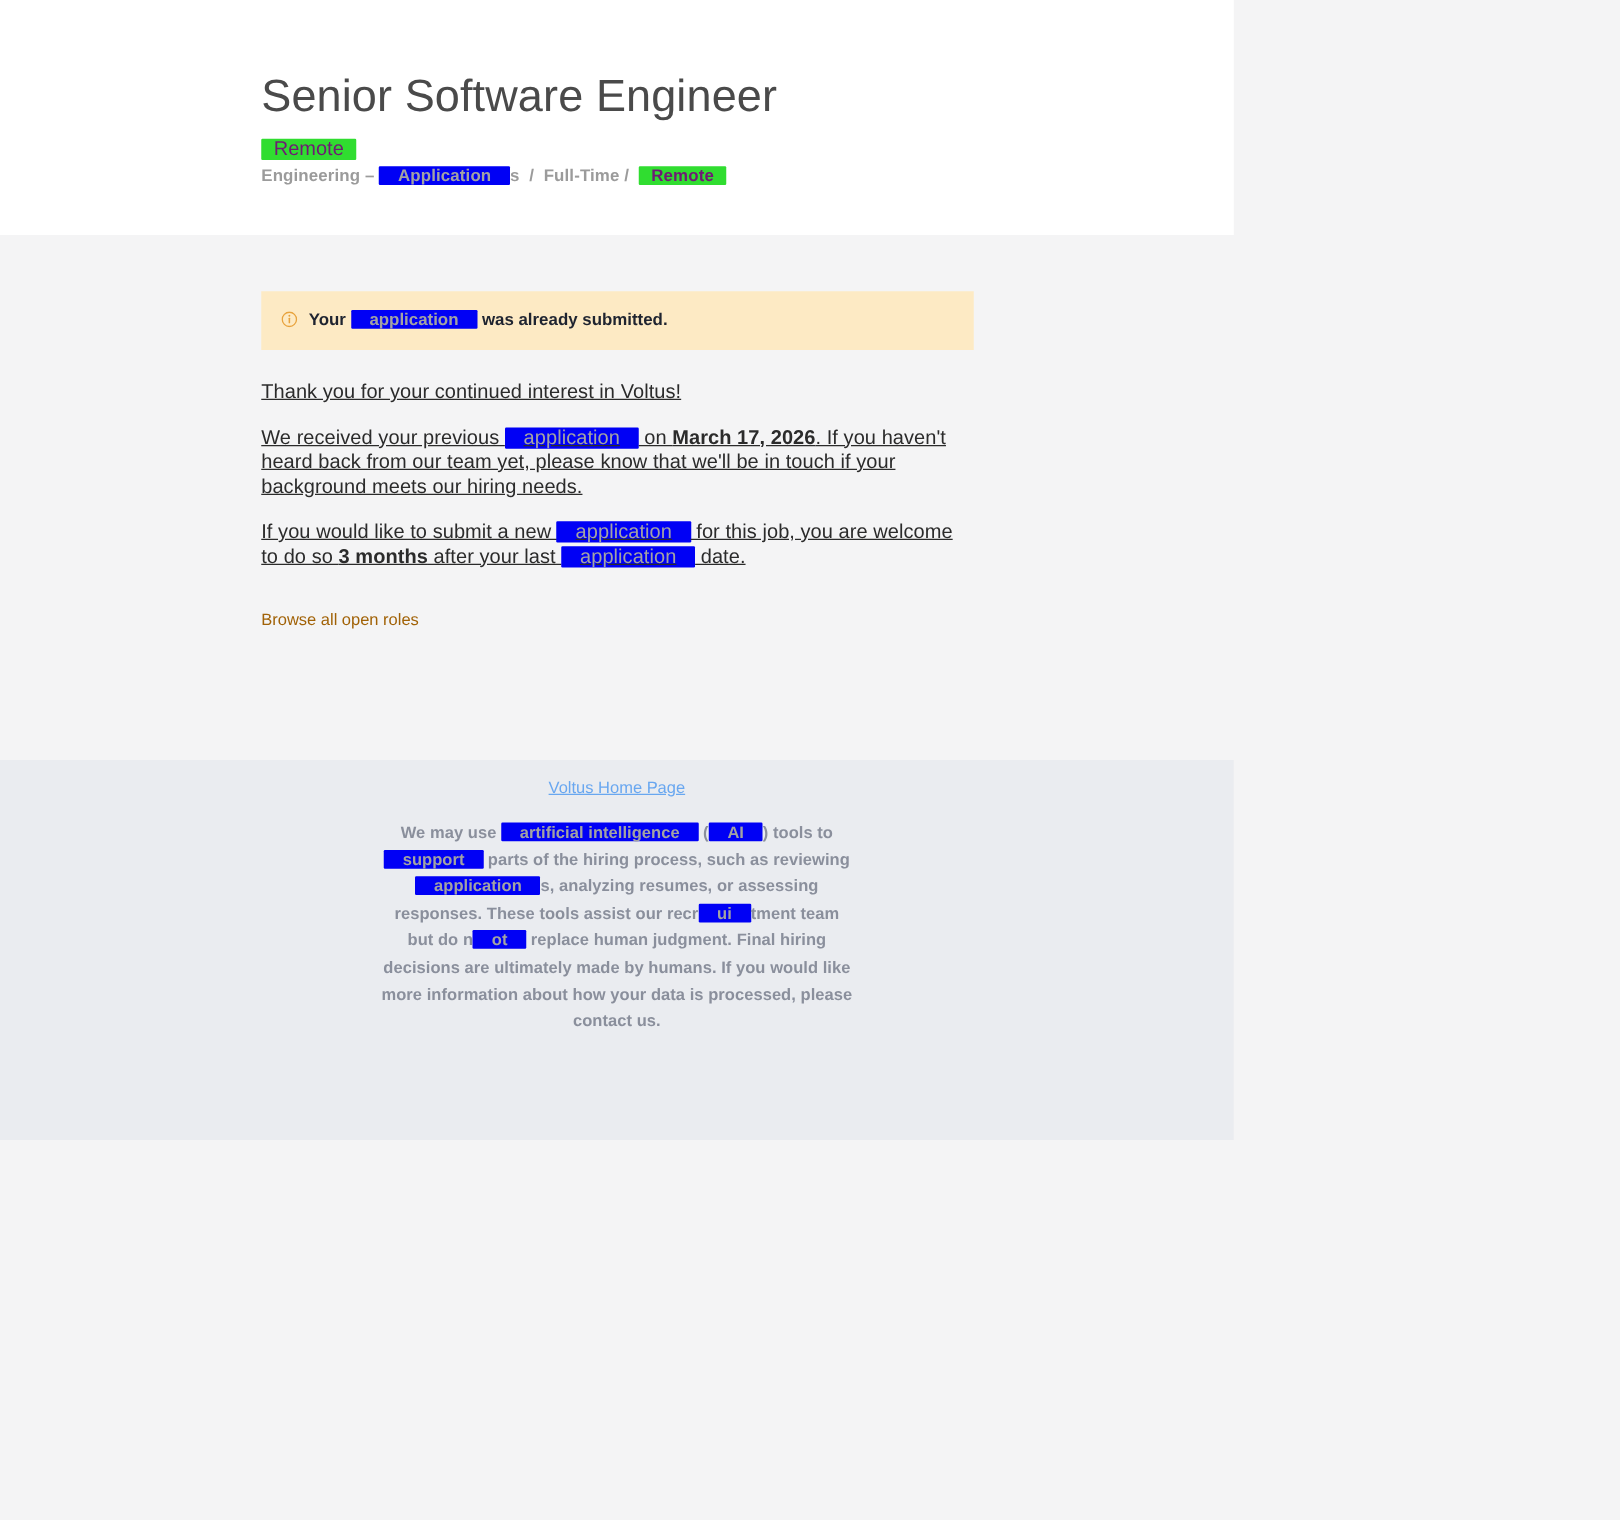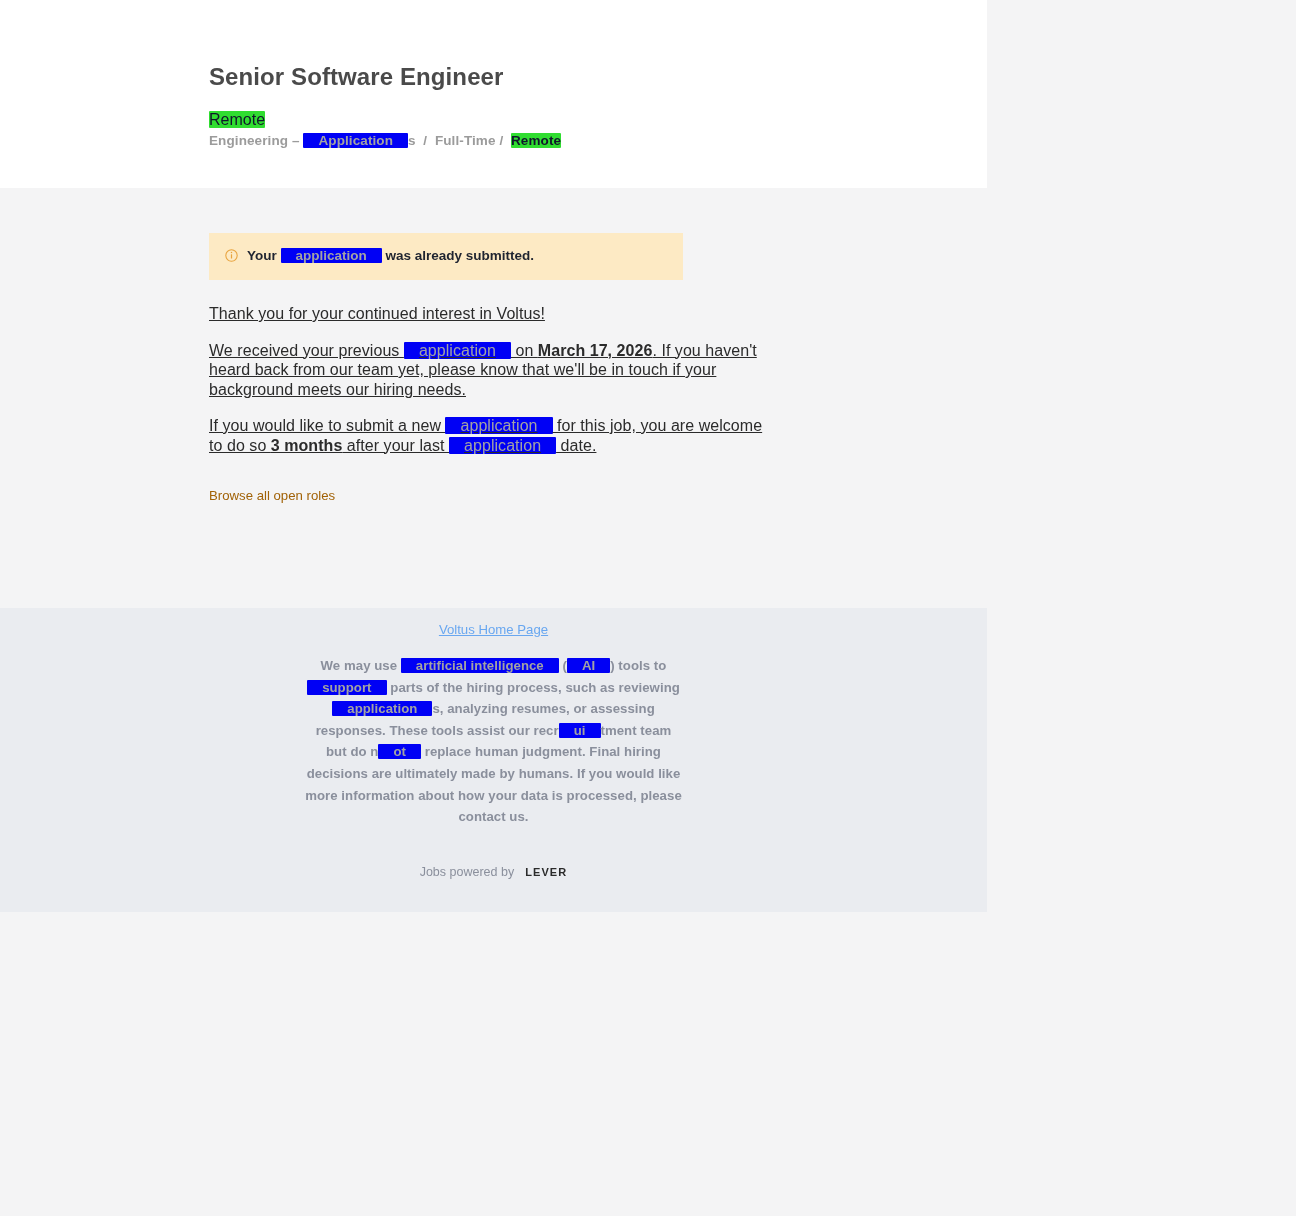--- a/index.html
+++ b/index.html
@@ -25,22 +25,22 @@
     height: 188px;
     background: #ffffff;
   }
   .header-inner {
     position: absolute;
     left: 209px;
     top: 60px;
     width: 700px;
   }
   .job-title {
-    font-size: 24px;
-    font-weight: 700;
+    font-size: 36px;
+    font-weight: 400;
     color: #4a4a4a;
     letter-spacing: 0.1px;
     line-height: 34px;
     margin: 0 0 18px 0;
   }
   .workplace-badge-row {
     margin: 0 0 3px 0;
     line-height: 16px;
   }
   .breadcrumb {
@@ -56,43 +56,43 @@
   mark.hl {
     background: #0000f5;
     color: #a3a3a3;
     border-radius: 1px;
     padding: 0 15px;
     box-decoration-break: clone;
     -webkit-box-decoration-break: clone;
   }
   mark.hl-green {
     background: #30dd30;
-    color: #0f172a;
+    color: #701a75;
     border-radius: 1px;
-    padding: 0 0;
+    padding: 0 10px;
     box-decoration-break: clone;
     -webkit-box-decoration-break: clone;
   }
 
   
   .main {
     position: absolute;
     left: 209px;
     top: 233px;
     width: 570px;
   }
   .alert {
     background: #fdeac4;
     color: #1f2430;
     font-size: 13.5px;
     font-weight: 700;
     line-height: 18px;
     padding: 14px 16px 15px 16px;
     box-sizing: border-box;
-    width: 474px;
+    width: 570px;
     display: flex;
     align-items: flex-start;
     gap: 9px;
   }
   .info-icon {
     flex: 0 0 auto;
     width: 13px;
     height: 13px;
     margin-top: 2px;
     display: block;
@@ -214,21 +214,17 @@
     </div>
   </div>
 
   <div class="footer-band">
     <div class="footer-inner">
 
       <a class="footer-home-link" href="#">Voltus Home Page</a>
 
       <div class="footer-disclaimer"><span>We may use </span><mark class="hl">artificial intelligence</mark><span> (</span><mark class="hl">AI</mark><span>) tools to </span><mark class="hl">support</mark><span> parts of the hiring process, such as reviewing </span><mark class="hl">application</mark><span>s, analyzing resumes, or assessing responses. These tools assist our recr</span><mark class="hl">ui</mark><span>tment team but do n</span><mark class="hl">ot</mark><span> replace human judgment. Final hiring decisions are ultimately made by humans. If you would like more information about how your data is processed, please contact us.</span></div>
 
-      <div class="footer-powered">
-        <span>Jobs powered by</span>
-        <span class="lever-wordmark">LEVER</span>
-      </div>
 
     </div>
   </div>
 
 </div>
 
 </body></html>

